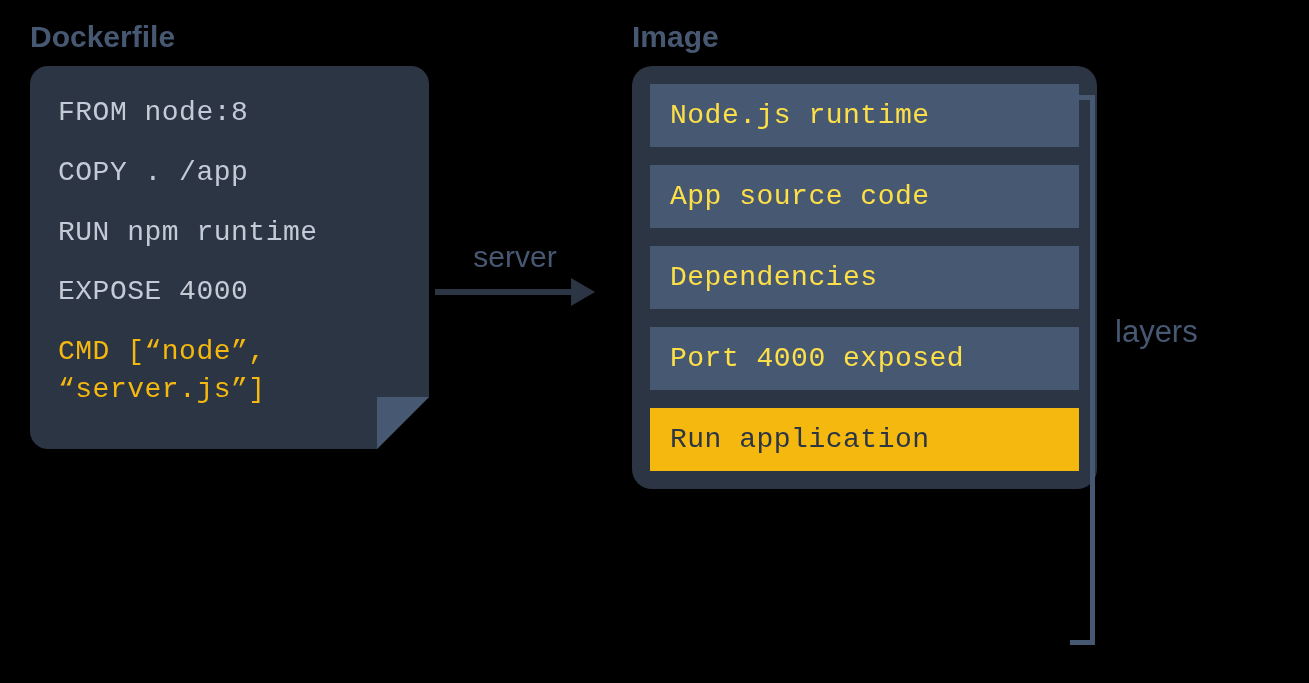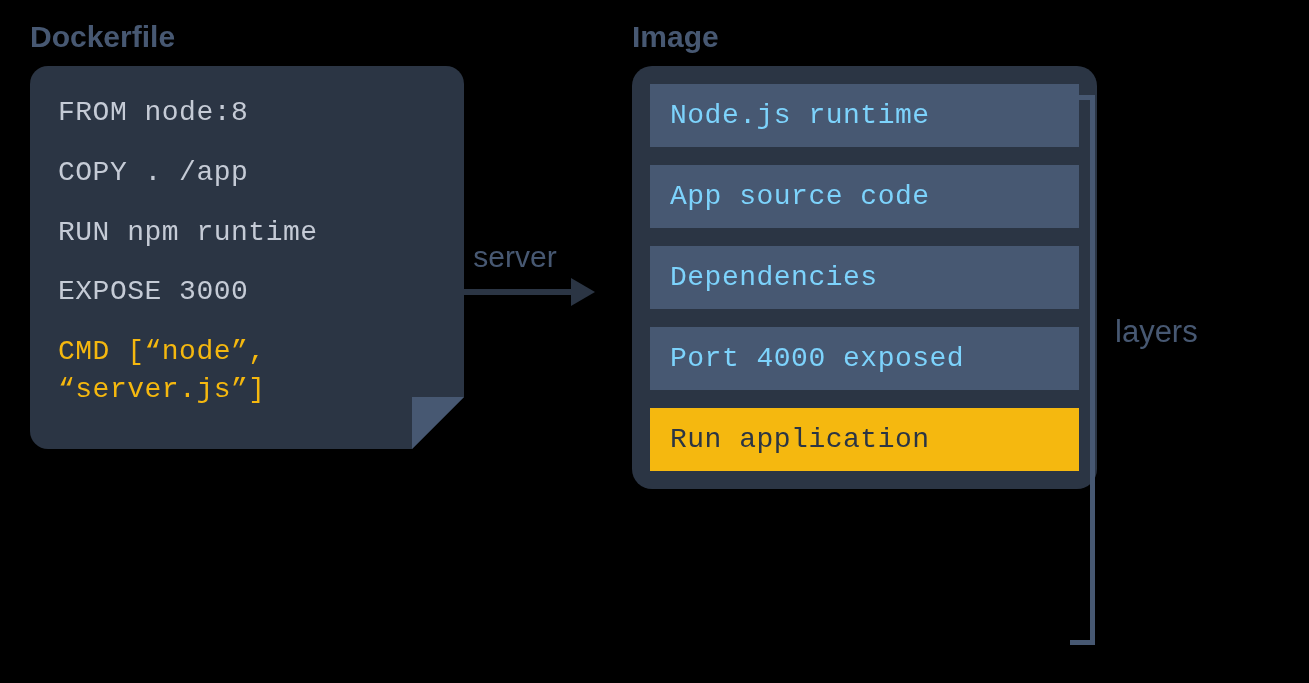--- a/index.html
+++ b/index.html
@@ -29,21 +29,21 @@
       color: #475872;
       font-size: 30px;
       font-weight: 700;
       margin-bottom: 12px;
     }
     .dockerfile-card {
       background: #2b3544;
       border-radius: 18px;
       padding: 28px 28px 40px 28px;
       position: relative;
-      width: 434px;
+      width: 399px;
     }
     .dockerfile-card::after {
       content: "";
       position: absolute;
       bottom: 0;
       right: 0;
       width: 0;
       height: 0;
       border-style: solid;
       border-width: 0 0 52px 52px;
@@ -123,21 +123,21 @@
       width: 465px;
       display: flex;
       flex-direction: column;
       gap: 18px;
     }
     .layer {
       background: #475872;
       padding: 16px 20px;
       font-family: "Courier New", Courier, monospace;
       font-size: 28px;
-      color: #7dd3fc;
+      color: #fde047;
       letter-spacing: 0.5px;
     }
     .layer-highlight {
       background: #f5b80f;
       color: #2b3544;
     }
     .layers-bracket {
       position: absolute;
       left: 1065px;
       top: 95px;
@@ -179,21 +179,21 @@
 </head>
 <body>
 
 <div class="container">
   <div class="dockerfile-section">
     <div class="section-title">Dockerfile</div>
     <div class="dockerfile-card">
       <div class="code-line">FROM node:8</div>
       <div class="code-line">COPY . /app</div>
       <div class="code-line">RUN npm runtime</div>
-      <div class="code-line">EXPOSE 3000</div>
+      <div class="code-line">EXPOSE 4000</div>
       <div class="code-line code-highlight">CMD [“node”, “server.js”]</div>
     </div>
   </div>
 
   <div class="arrow-section">
     <div class="arrow-label">server</div>
     <div class="arrow">
       <div class="arrow-line"></div>
       <div class="arrow-head"></div>
     </div>

